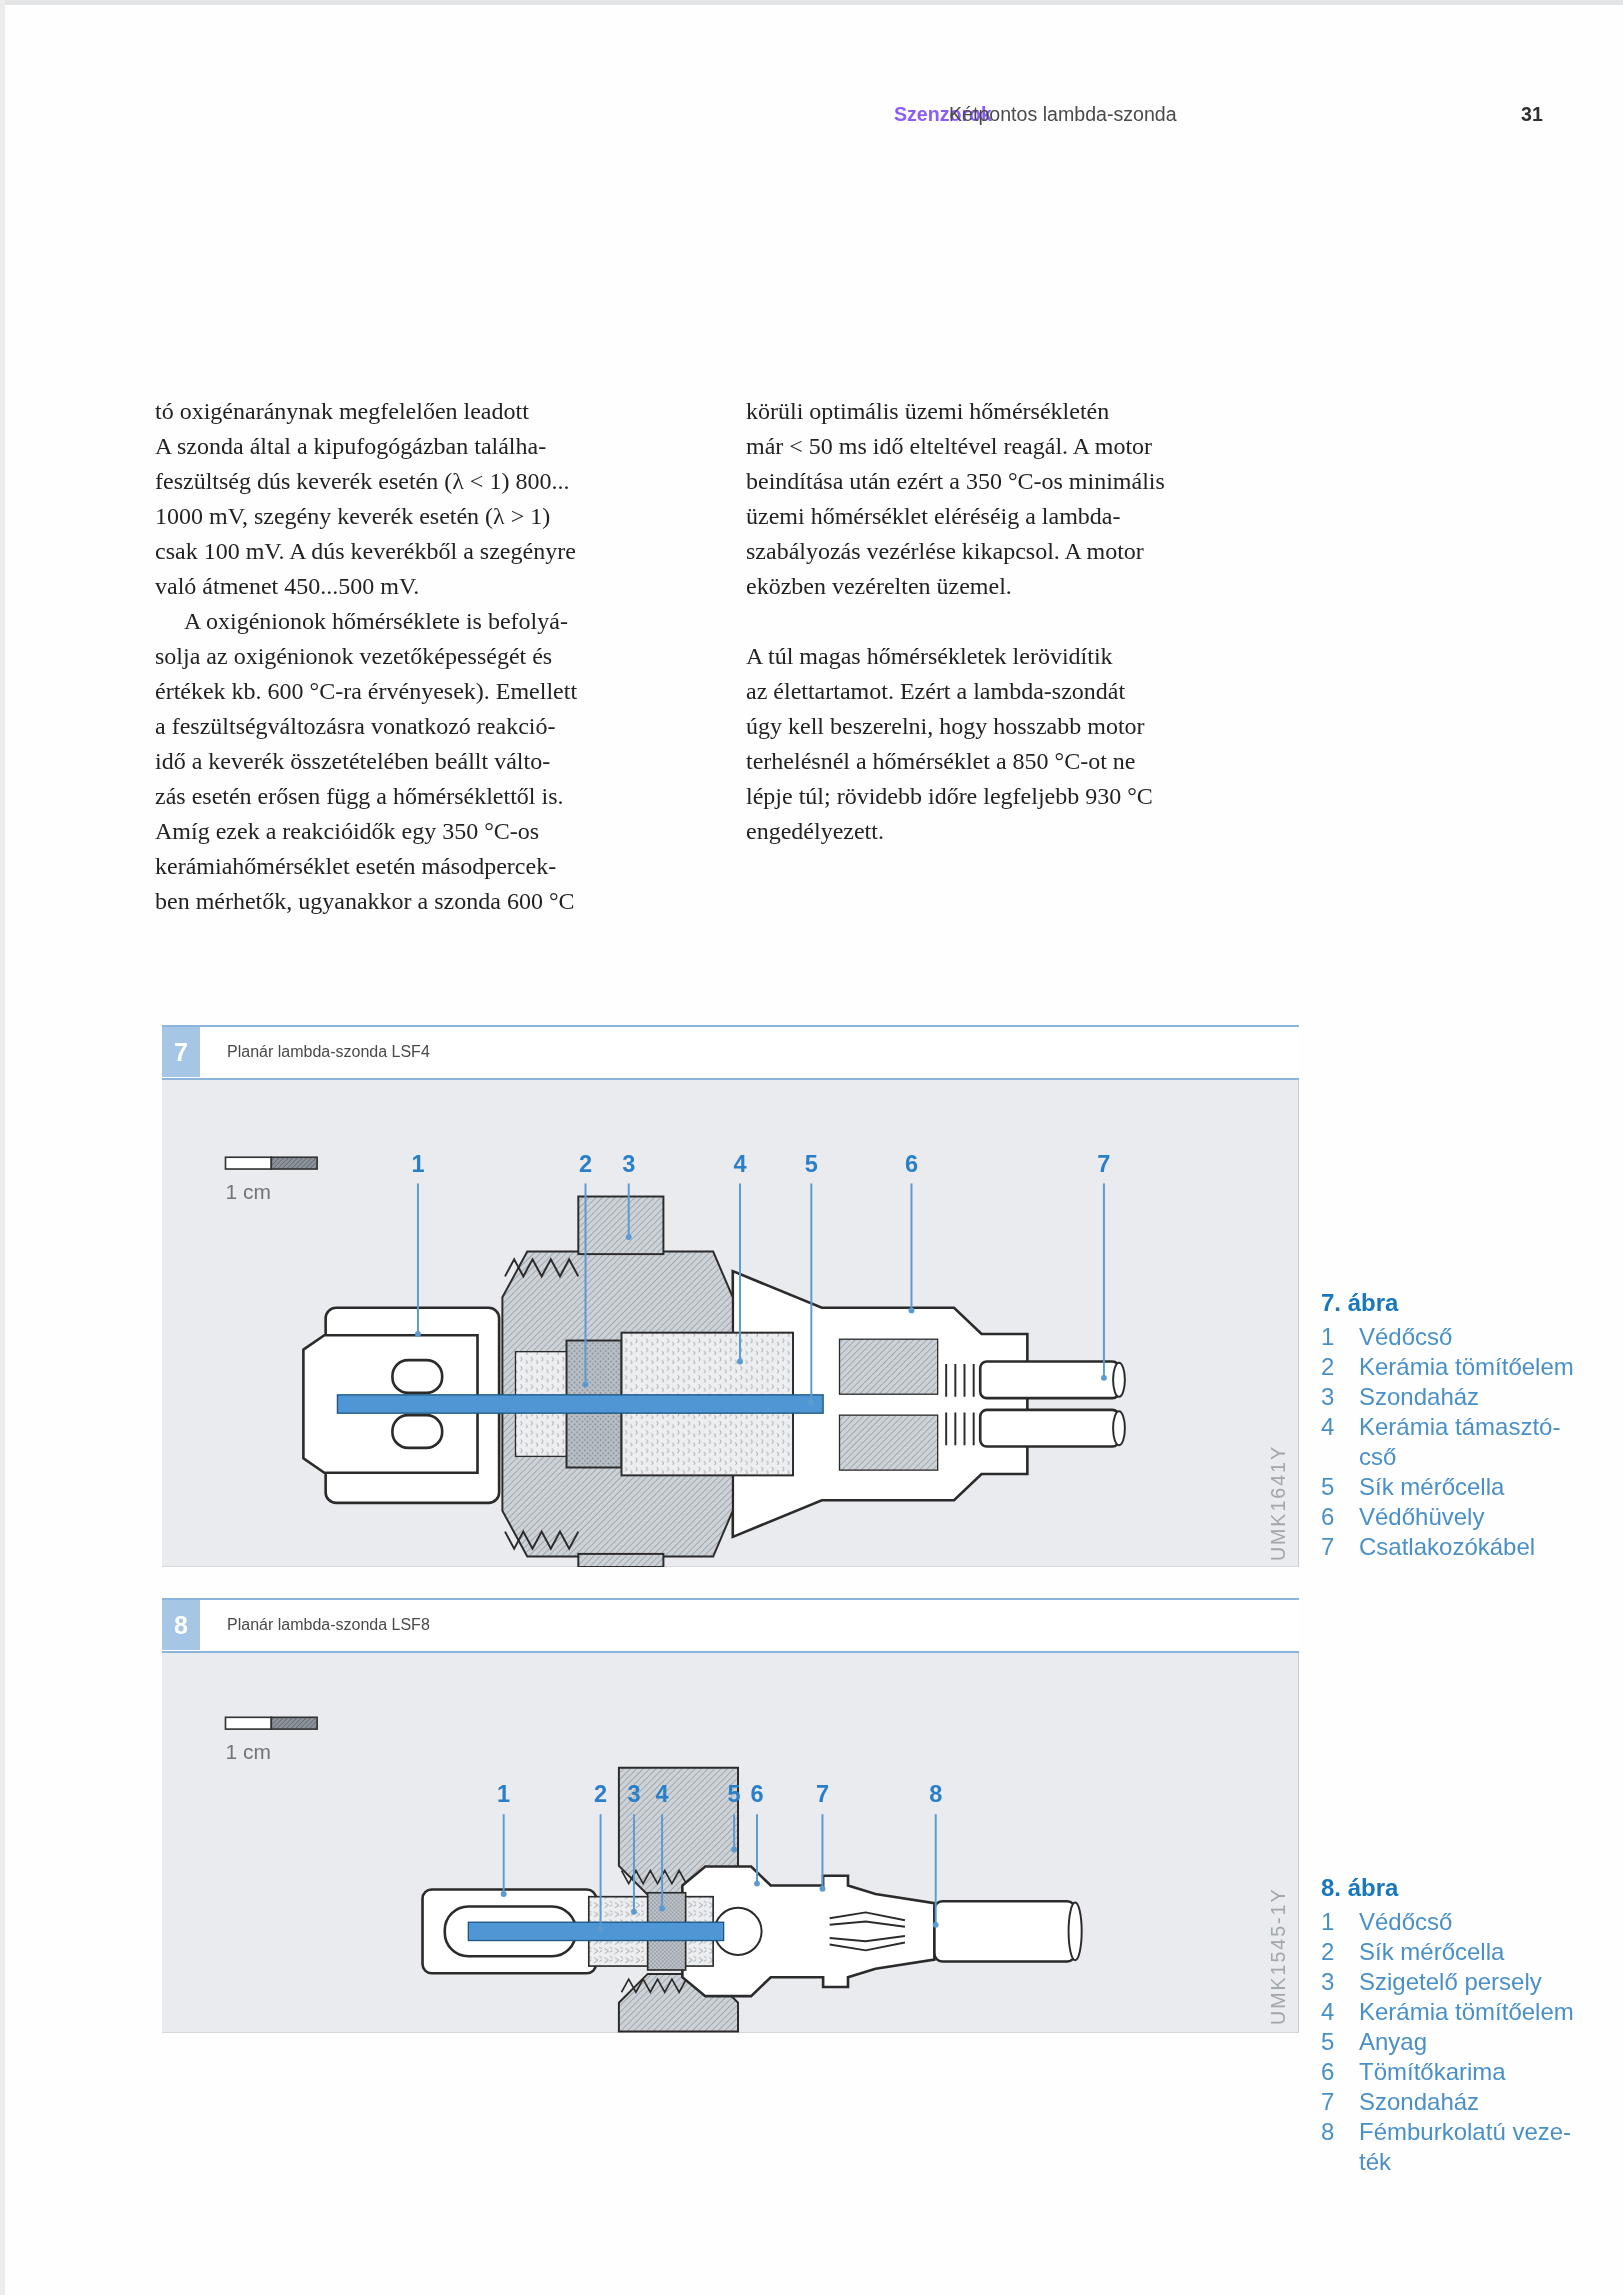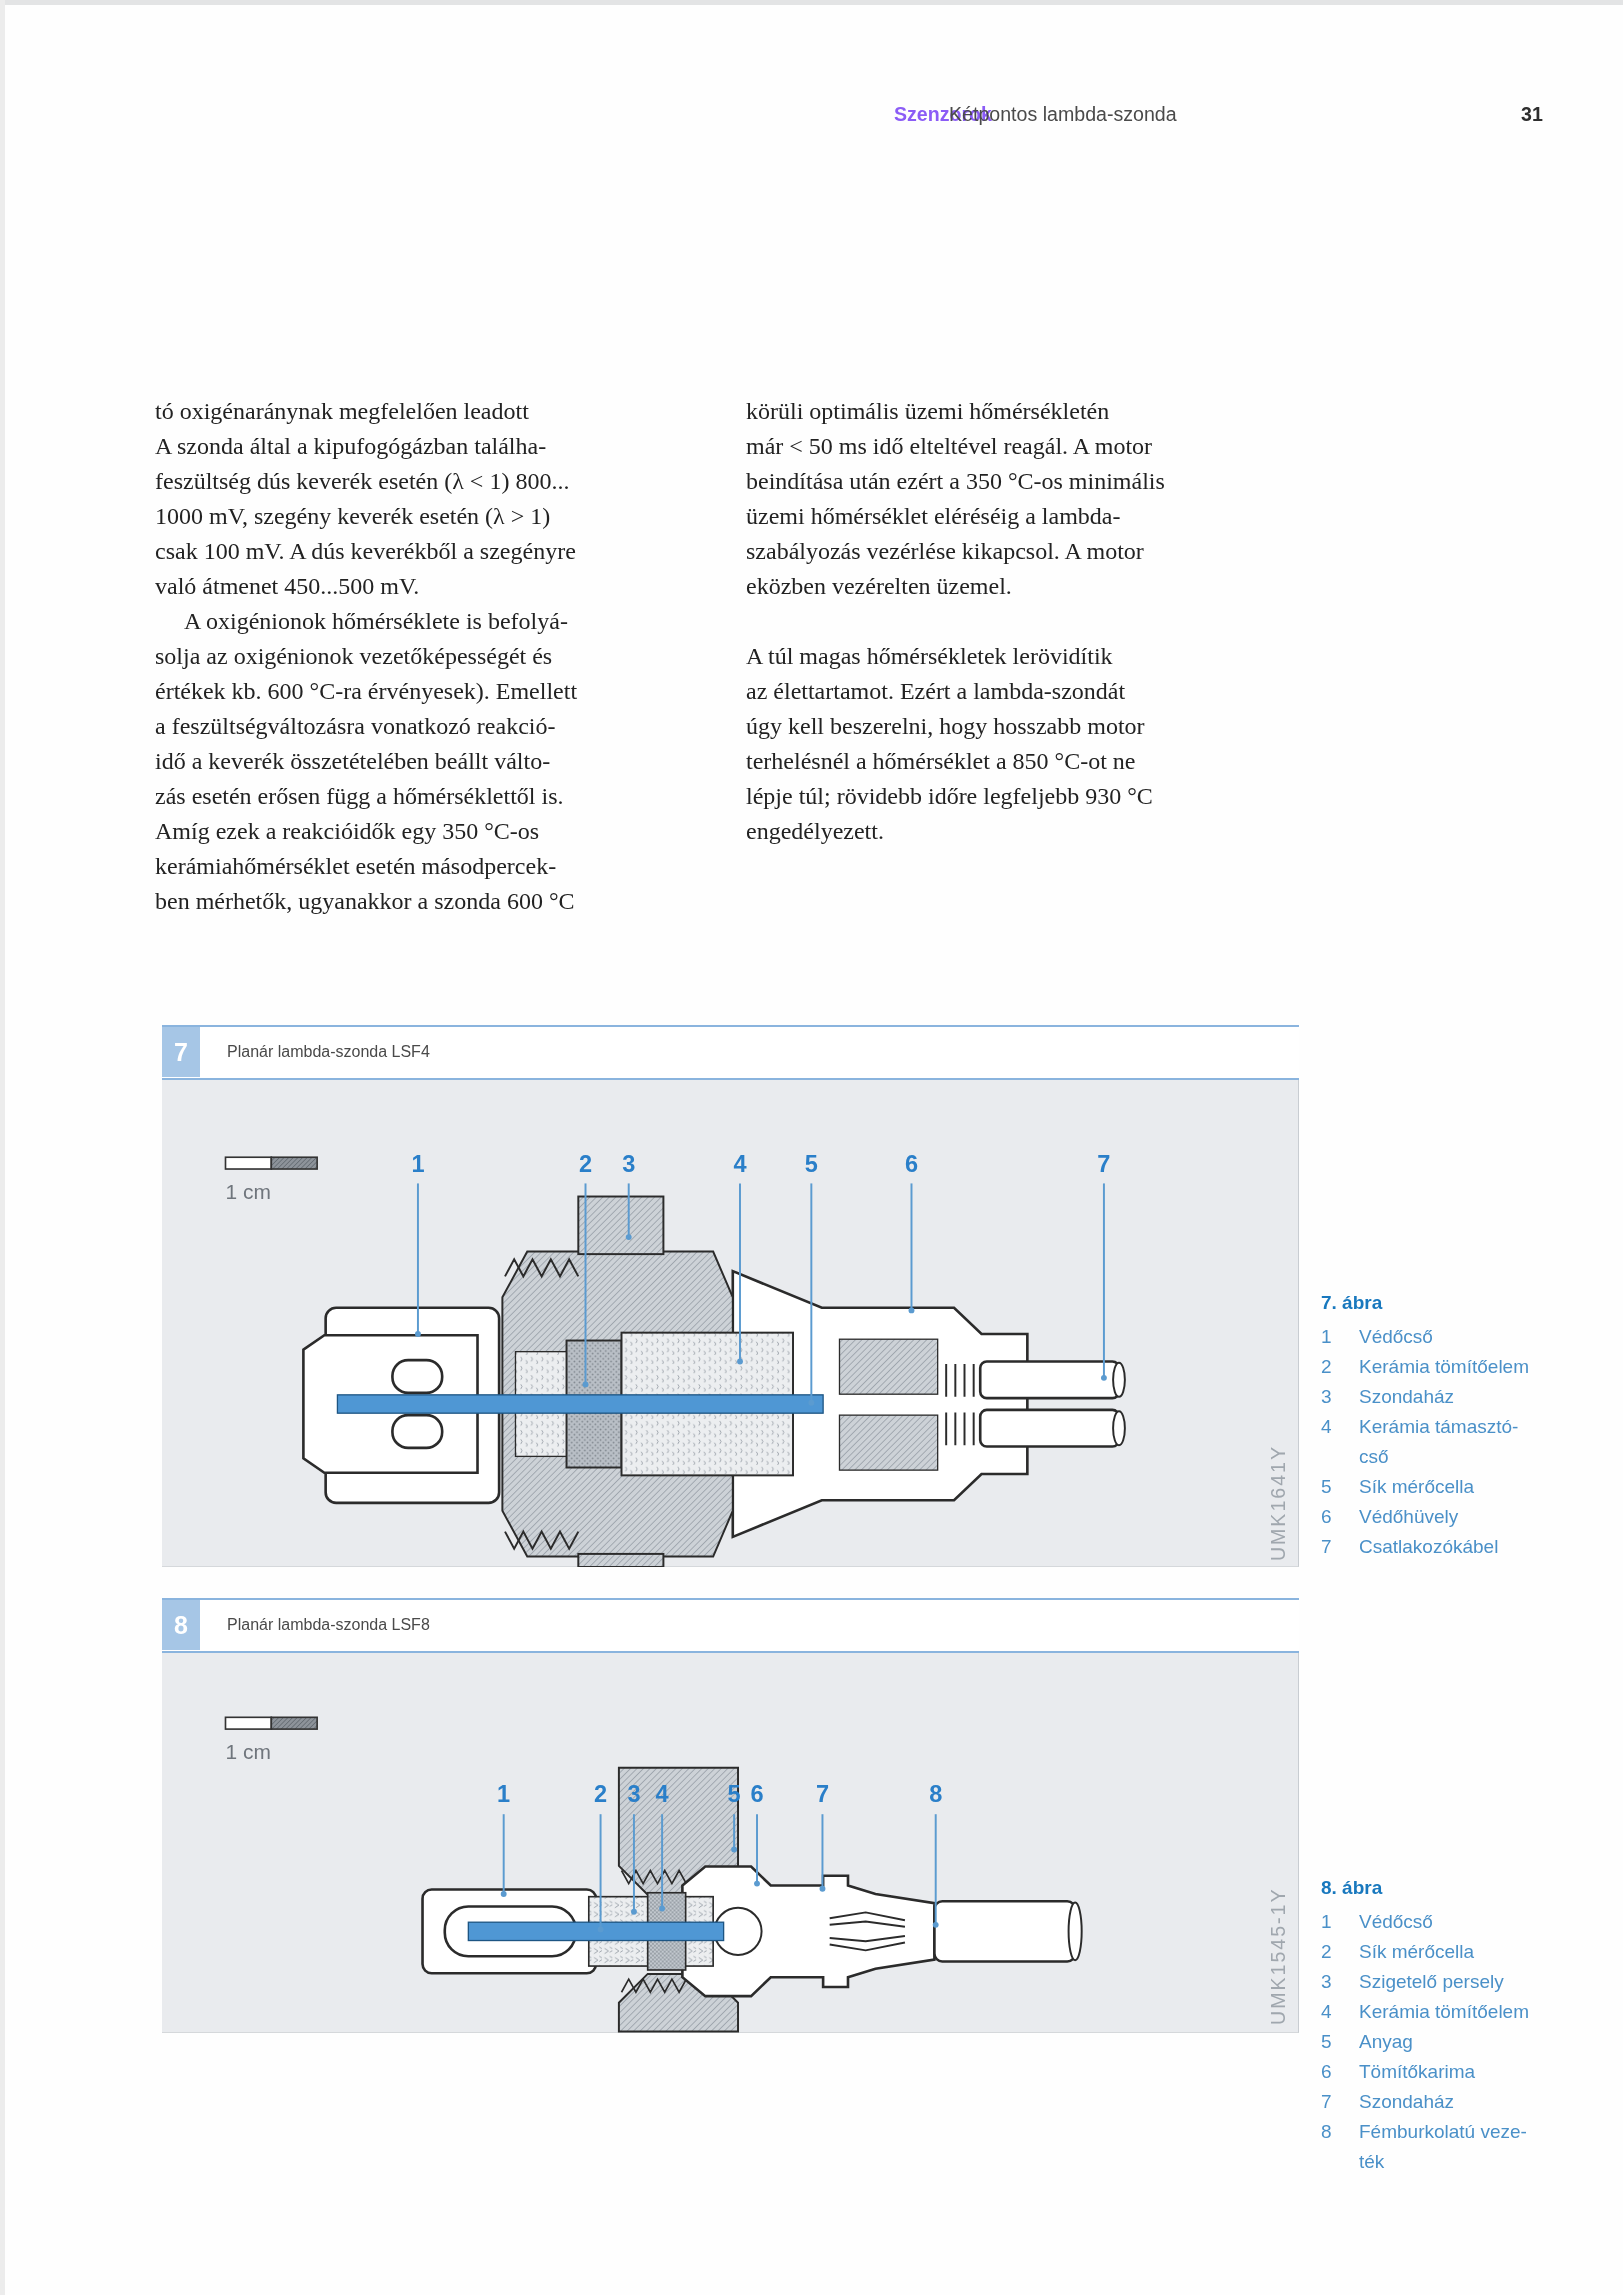--- a/index.html
+++ b/index.html
@@ -28,21 +28,21 @@
   .fig-numbox{position:absolute;left:0;top:0;width:38px;height:50px;background:#a6c6e6;
     color:#ffffff;font-weight:bold;font-size:25px;display:flex;align-items:center;justify-content:center;}
   .fig-title{position:absolute;left:65px;top:0;height:50px;display:flex;align-items:center;
     font-size:16px;color:#4a4a4a;}
   .fig-image{position:absolute;left:162px;width:1137px;background:#e9ebee;
     border-right:1.3px solid #c9cdd2;border-bottom:1.3px solid #d5d8db;box-sizing:border-box;}
   #fig7-titlebar{top:1025px;} #fig7-image{top:1080px;height:487px;}
   #fig8-titlebar{top:1598px;} #fig8-image{top:1653px;height:380px;}
 
   
-  .legend{position:absolute;left:1321px;width:301px;font-size:19px;line-height:30px;color:#4a90c8;}
+  .legend{position:absolute;left:1321px;width:301px;font-size:24px;line-height:30px;color:#4a90c8;}
   #legend7{top:1288px;} #legend8{top:1873px;}
   .legend-title{font-weight:bold;color:#1878be;margin-bottom:3.9px;}
   .legend-row{display:flex;}
   .legend-num{width:38px;flex:none;}
   .legend-label{flex:1;white-space:pre-line;}
 
   svg text{font-family:"Liberation Sans",sans-serif;}
   .callout-num{font-size:36px;font-weight:bold;fill:#2a7fc9;text-anchor:middle;}
   .scale-label{font-size:32px;fill:#6f757c;}
   .watermark{font-size:30px;fill:#a0a7ae;letter-spacing:3px;}

